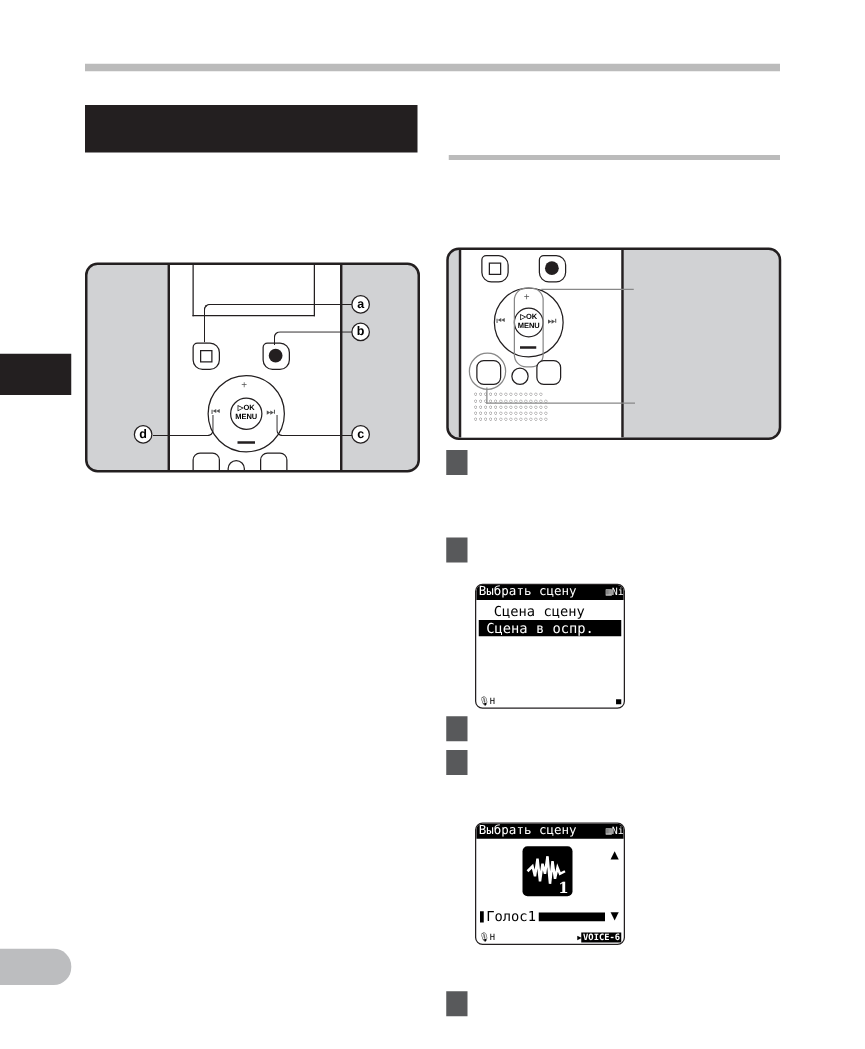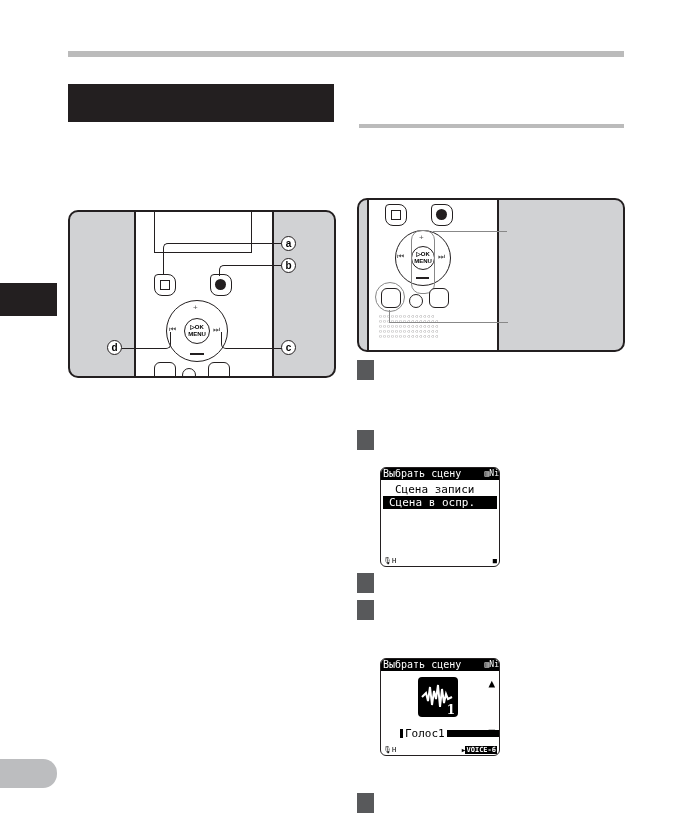--- a/index.html
+++ b/index.html
@@ -121,42 +121,42 @@
 <div class="step-num" style="top:430px;"></div>
 <div class="step-num" style="top:573px;"></div>
 <div class="step-num" style="top:600px;"></div>
 <div class="step-num" style="top:793px;"></div>
 
 <div class="lcd" style="left:380px; top:467px; width:118px; height:98px;">
   <div class="lcd-title">
     <span>Выбрать сцену</span>
     <span style="font-size:8px;">▥<span>Ni</span></span>
   </div>
-  <div class="lcd-row" style="margin-top:3px;">Сцена записи</div>
+  <div class="lcd-row" style="margin-top:3px;">Сцена сцену</div>
   <div class="lcd-row sel">Сцена в оспр.</div>
   <div class="lcd-foot">
     <span>🎙<span>H</span></span>
     <span>■</span>
   </div>
 </div>
 
 <div class="lcd" style="left:380px; top:658px; width:118px; height:96px;">
   <div class="lcd-title">
     <span>Выбрать сцену</span>
     <span style="font-size:8px;">▥<span>Ni</span></span>
   </div>
   <div class="abs" style="left:37px; top:18px; width:40px; height:40px; background:#000; border-radius:4px;">
     <svg width="40" height="40" viewBox="0 0 40 40">
       <path d="M4 20 L8 16 L10 24 L12 10 L14 28 L16 14 L18 22 L20 8 L22 30 L24 12 L26 26 L28 17 L30 22 L34 20" stroke="#fff" stroke-width="2" fill="none"></path>
     </svg>
     <span class="abs" style="right:3px; bottom:0; color:#fff; font-size:12px; font-weight:bold; font-family:'DejaVu Serif', serif;">1</span>
   </div>
   <span class="abs" style="right:4px; top:18px; font-size:11px;">▲</span>
   <span class="abs" style="right:4px; top:67px; font-size:11px;">▼</span>
-  <div class="abs" style="left:19px; top:68px; width:100px; height:13px; display:flex; align-items:center;">
+  <div class="abs" style="left:3px; top:68px; width:100px; height:13px; display:flex; align-items:center;">
     <span style="width:3px; height:9px; background:#000; margin-right:2px;"></span>
     <span style="font-size:11px;">Голос1</span>
     <span style="flex:1; height:7px; background:#000; margin-left:2px;"></span>
   </div>
   <div class="lcd-foot">
     <span>🎙<span>H</span></span>
     <span><span style="font-size:6px;">▶</span><span style="background:#000; color:#fff; padding:0 1px; font-weight:bold;">VOICE-6</span></span>
   </div>
 </div>
 

